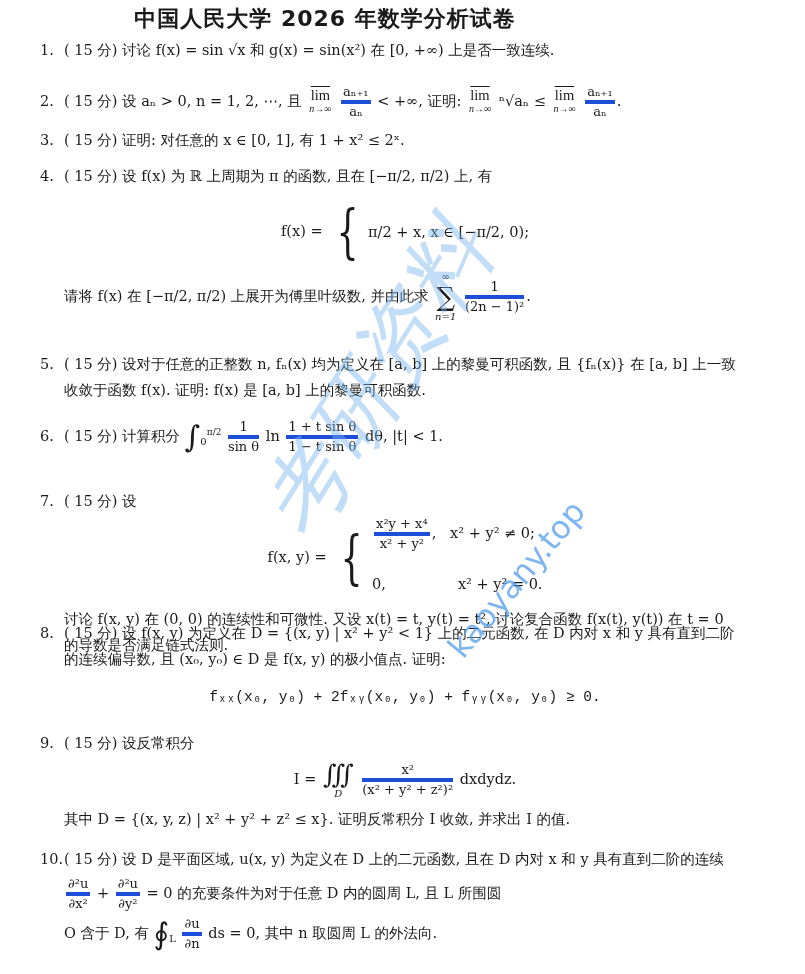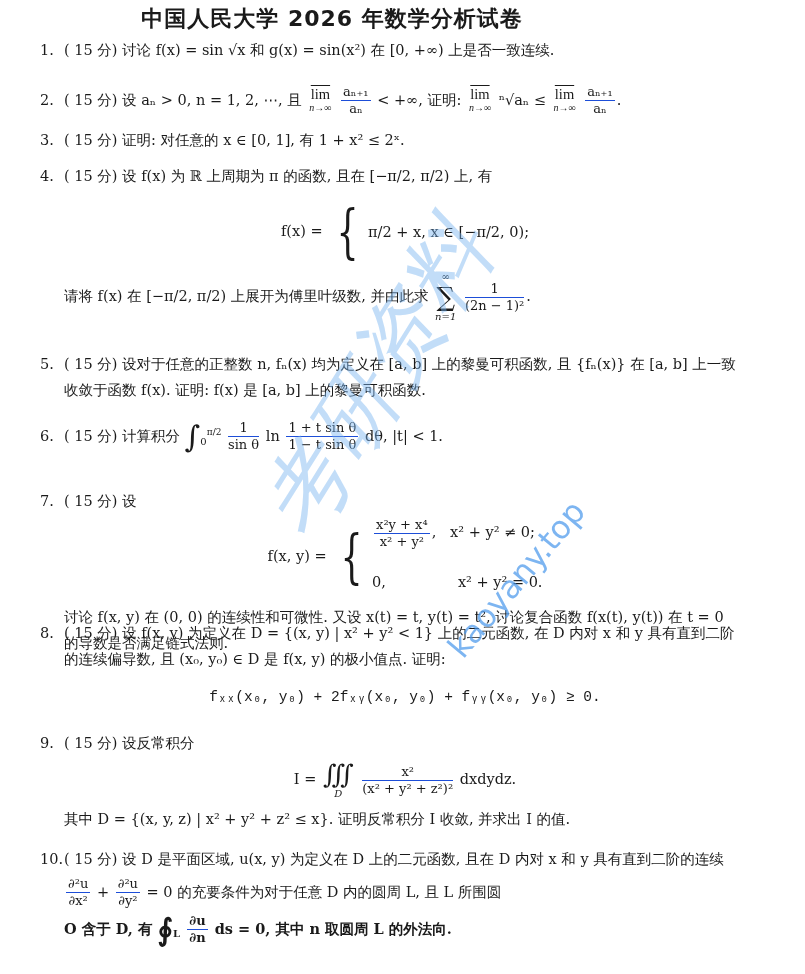--- a/index.html
+++ b/index.html
@@ -1,24 +1,24 @@
 <!DOCTYPE html>
 <html><head>
 <meta charset="utf-8">
 <style>
   html, body { margin:0; padding:0; background:#ffffff; }
   body { width:805px; height:974px; position:relative; overflow:hidden;
          font-family:"DejaVu Serif", "Liberation Serif", serif; color:#1a1a1a; }
   .title { position:absolute; top:4px; left:0; width:650px; text-align:center;
-           font-family:"DejaVu Sans", sans-serif; font-weight:bold; font-size:22px; letter-spacing:1px;margin-left:7px; }
+           font-family:"DejaVu Sans", sans-serif; font-weight:bold; font-size:22px; letter-spacing:1px; }
   .q { position:absolute; left:40px; width:730px; font-size:14.5px; line-height:26px; }
   .num { display:inline-block; width:24px; }
   .indent { padding-left:24px; }
   .frac { display:inline-flex; flex-direction:column; vertical-align:middle; text-align:center; font-size:13px; line-height:16px; margin:0 2px; }
-  .frac > span:first-child { border-bottom:1px solid #1d4ed8; padding:0 2px; }
+  .frac > span:first-child { border-bottom:4px solid #1d4ed8; padding:0 2px; }
   .lim { display:inline-flex; flex-direction:column; vertical-align:middle; text-align:center; line-height:14px; margin:0 3px; }
   .lim .top { text-decoration:overline; font-family:"Liberation Serif", serif; }
   .lim .bot { font-size:10px; font-style:italic; font-family:"Liberation Serif", serif; }
   .display { text-align:center; margin:6px 0; }
   .cases { display:inline-flex; align-items:center; vertical-align:middle; }
   .brace { font-size:58px; line-height:58px; font-weight:100; margin:0 2px; transform:scaleX(0.6); }
   .cases-body { display:inline-flex; flex-direction:column; text-align:left;gap:16px; }
   .cases-body > div { line-height:32px; white-space:nowrap; }
   .bigop { font-size:30px; vertical-align:middle; line-height:30px; }
   .sumop { display:inline-flex; flex-direction:column; vertical-align:middle; text-align:center; line-height:12px; margin:0 2px; }
@@ -175,21 +175,21 @@
         <span>∂²u</span>
         <span>∂x²</span>
       </span>
     <span>+</span>
     <span class="frac">
         <span>∂²u</span>
         <span>∂y²</span>
       </span>
     <span>= 0 的充要条件为对于任意 D 内的圆周 L, 且 L 所围圆</span>
   </div>
-  <div class="indent" style="margin-top:4px;font-weight:bold;">
+  <div class="indent" style="margin-top:4px;">
     <span>O 含于 D, 有</span>
     <span class="bigop">∮</span><sub style="font-size:10px;">L</sub>
     <span class="frac">
         <span>∂u</span>
         <span>∂n</span>
       </span>
     <span>ds = 0, 其中 n 取圆周 L 的外法向.</span>
   </div>
 </div>
 

